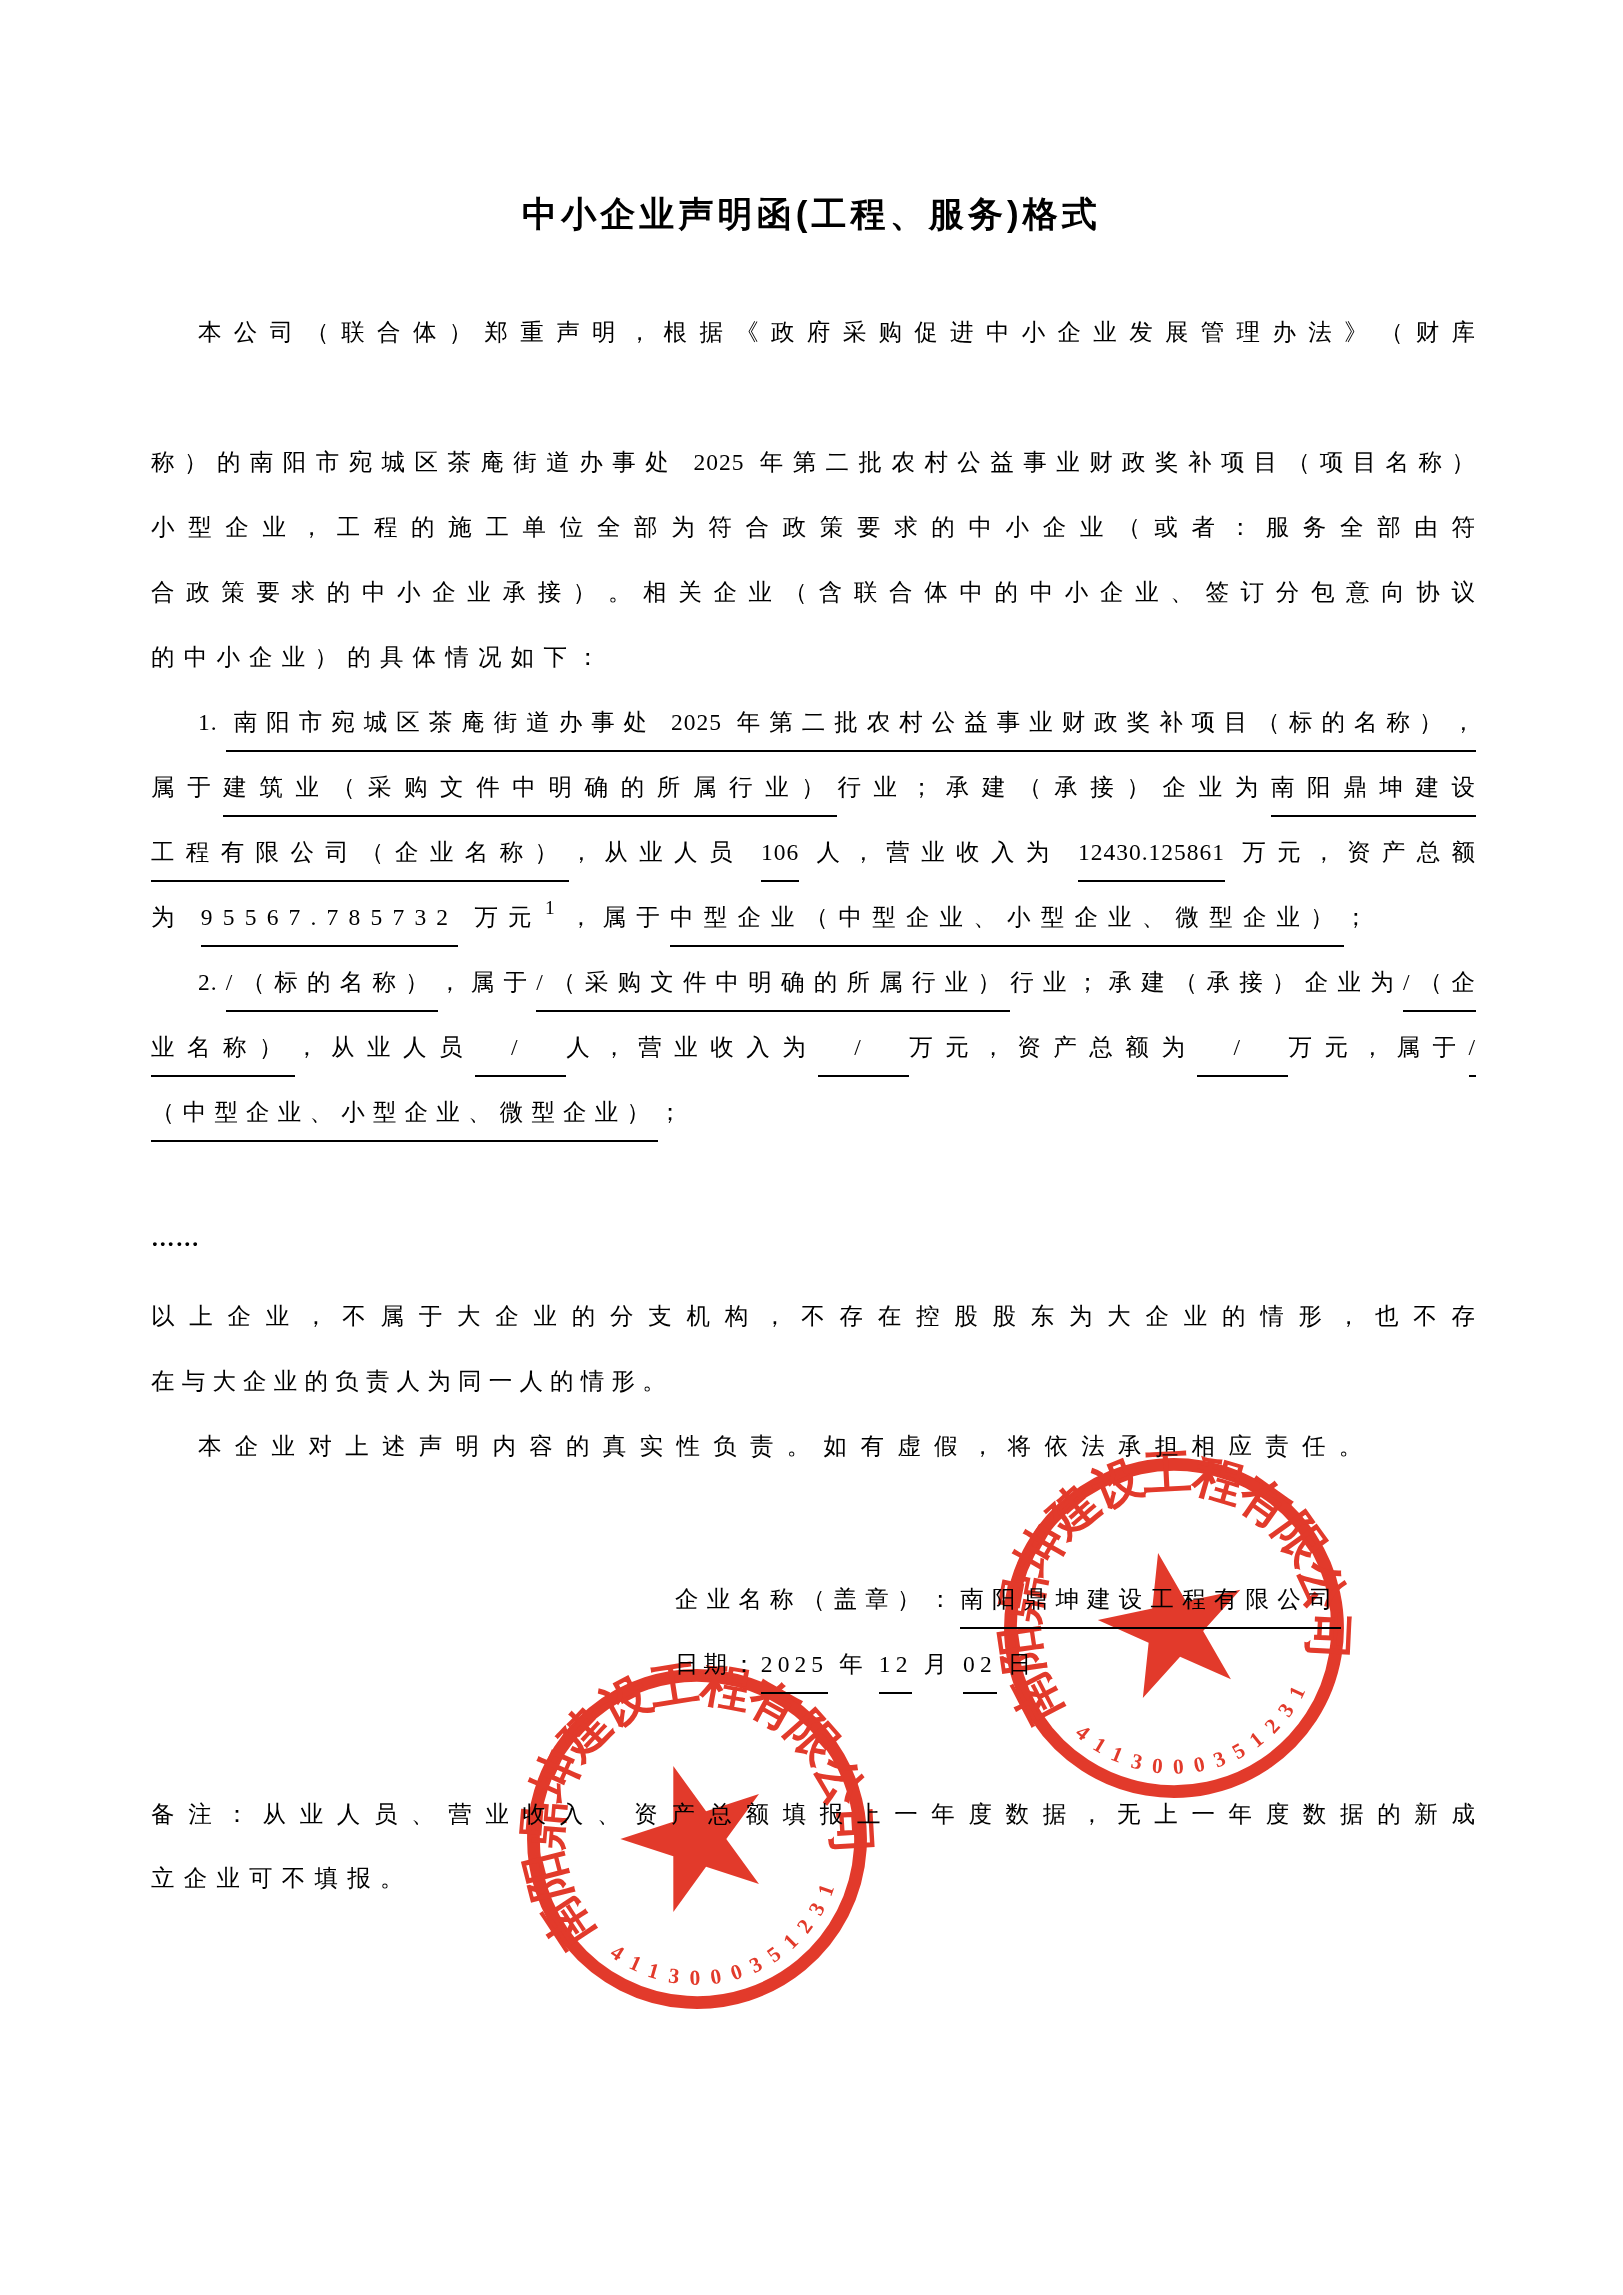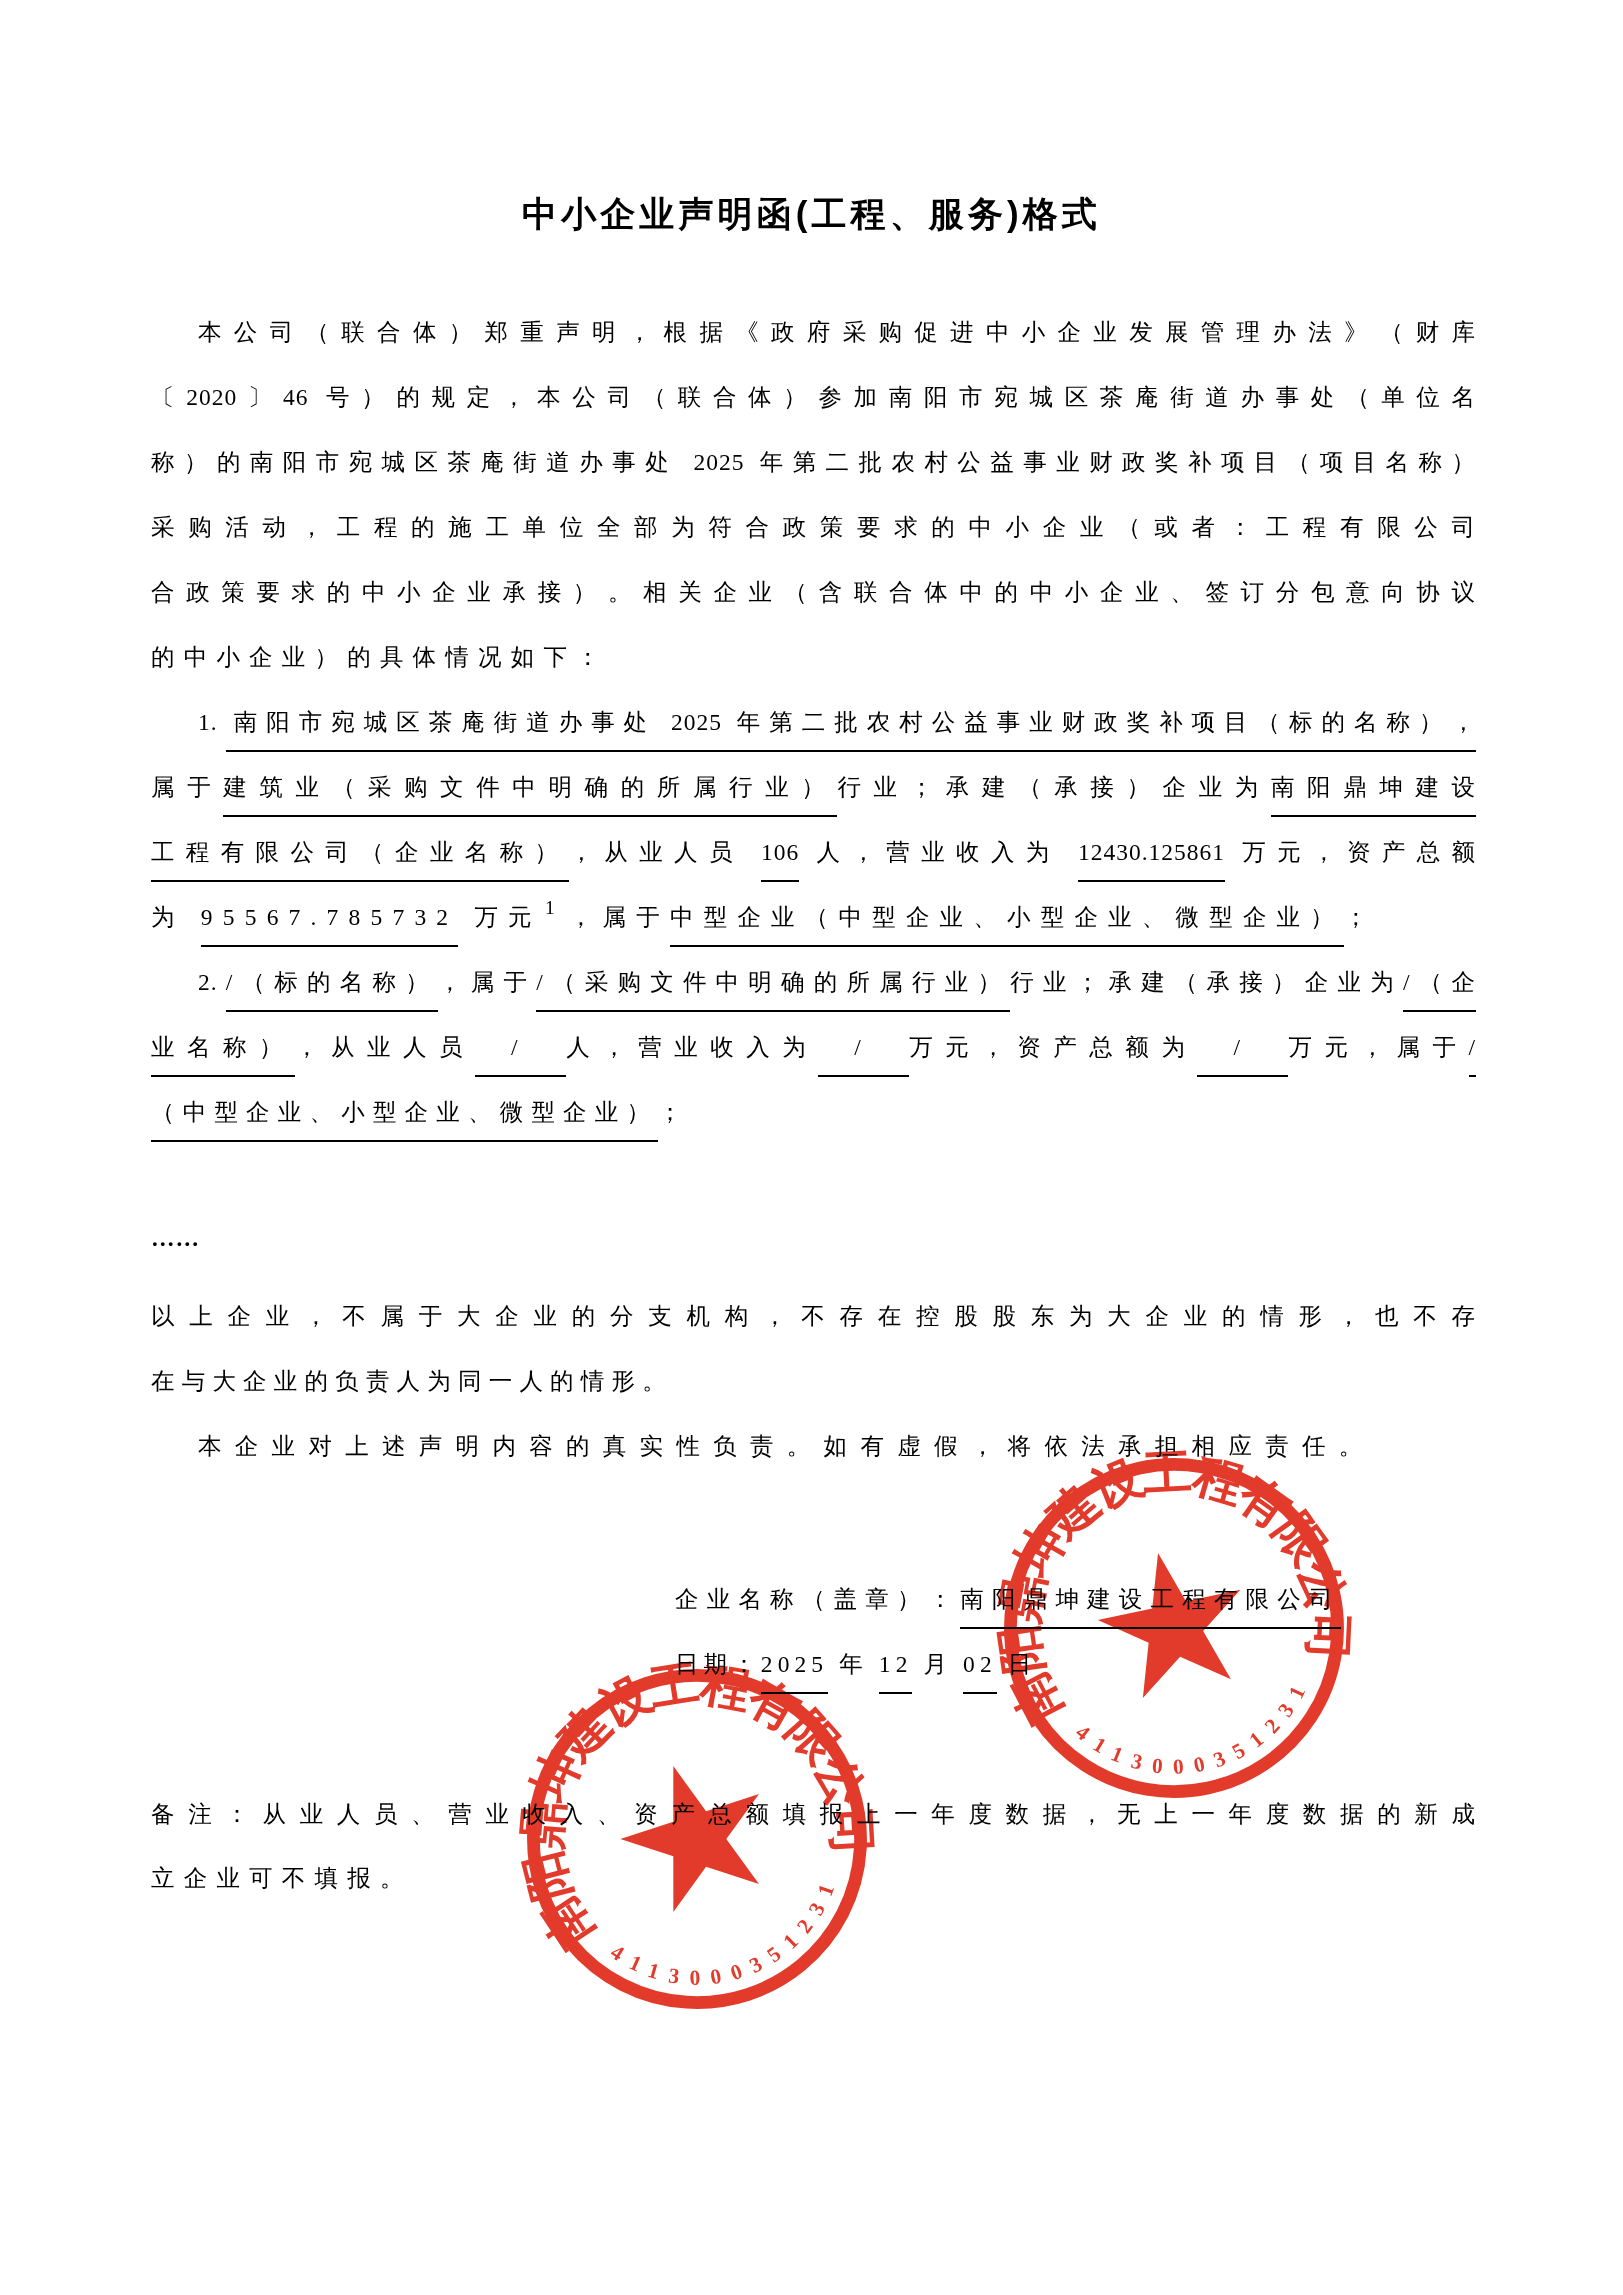--- a/index.html
+++ b/index.html
@@ -62,23 +62,22 @@
   }
 </style>
 </head>
 <body>
 
 <div class="page">
 
   <div class="ln title" style="top:197px">中小企业声明函(工程、服务)格式</div>
 
   <div class="ln j ind" style="top:316px">本公司（联合体）郑重声明，根据《政府采购促进中小企业发展管理办法》（财库</div>
-  <div class="ln j" style="top:381px">〔2020〕46 号）的规定，本公司（联合体）参加南阳市宛城区茶庵街道办事处（单位名</div>
   <div class="ln j" style="top:446px">称）的南阳市宛城区茶庵街道办事处 2025 年第二批农村公益事业财政奖补项目（项目名称）</div>
-  <div class="ln j" style="top:511px">采购活动，工程的施工单位全部为符合政策要求的中小企业（或者：工程有限公司</div>
+  <div class="ln j" style="top:511px">小型企业，工程的施工单位全部为符合政策要求的中小企业（或者：服务全部由符</div>
   <div class="ln ls18" style="top:641px">的中小企业）的具体情况如下：</div>
   <div class="ln j" style="top:576px">合政策要求的中小企业承接）。相关企业（含联合体中的中小企业、签订分包意向协议</div>
 
   <div class="ln j ind" style="top:706px">
     <span class="num">1.</span><span class="u">南阳市宛城区茶庵街道办事处 2025 年第二批农村公益事业财政奖补项目（标的名称），</span>
   </div>
   <div class="ln j" style="top:771px">
     <span>属于</span><span class="u">建筑业（采购文件中明确的所属行业）</span><span>行业；承建（承接）企业为</span><span class="u">南阳鼎坤建设</span>
   </div>
   <div class="ln j" style="top:836px">

